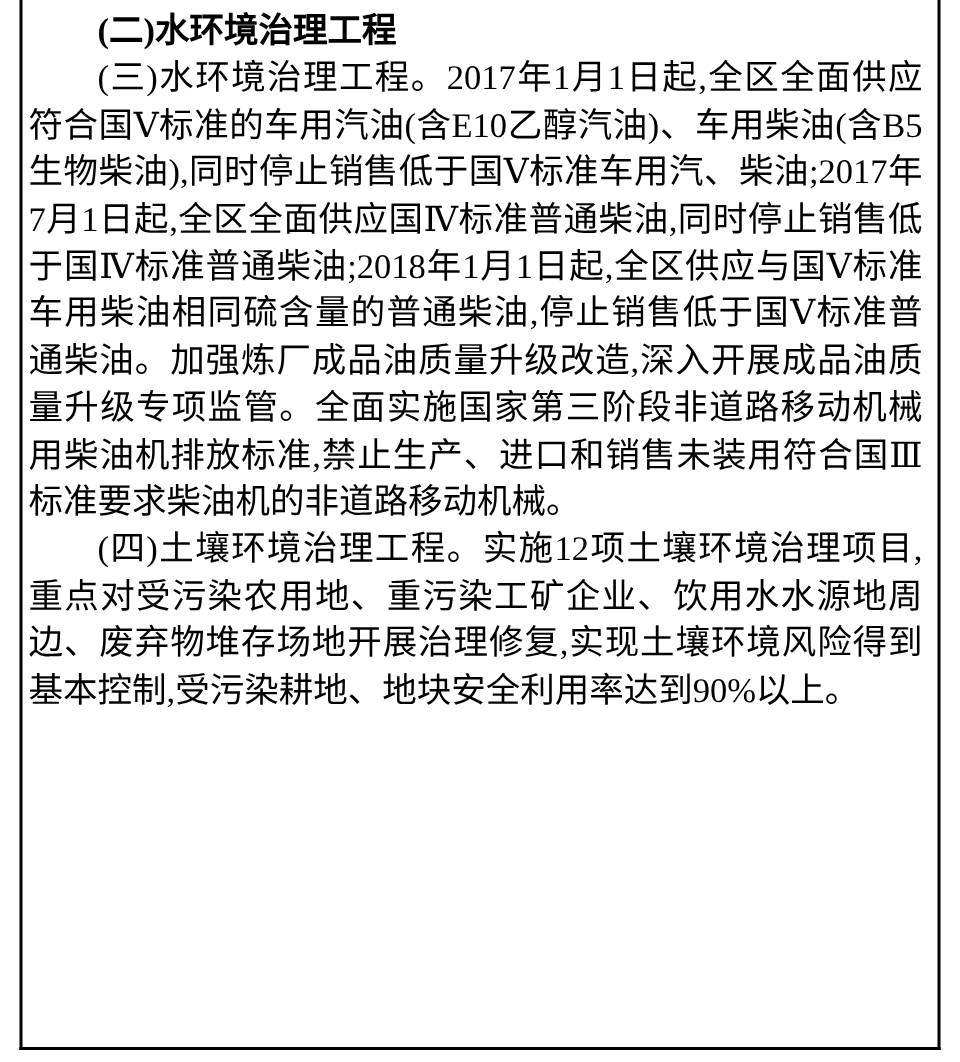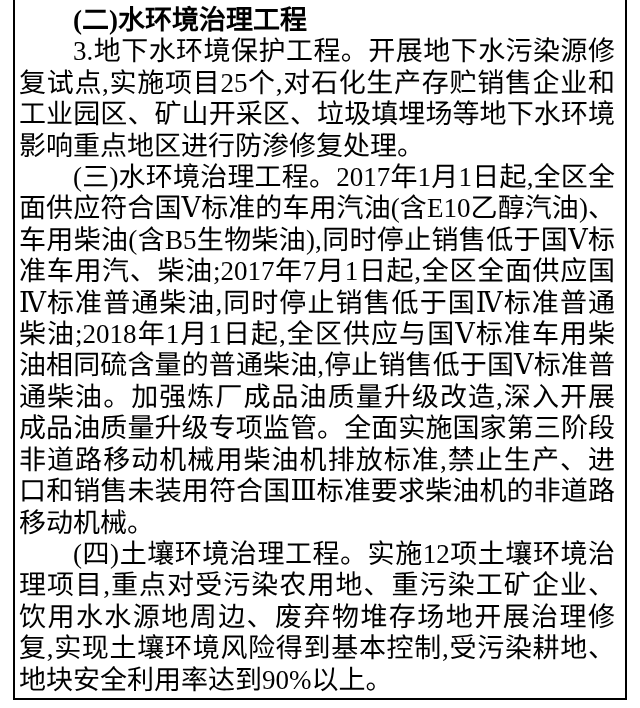--- a/index.html
+++ b/index.html
@@ -24,35 +24,34 @@
     border-left: 2px solid #000000;
     border-right: 2px solid #000000;
     border-bottom: 2px solid #000000;
     padding: 5px 10px 0 4px;
     background: #ffffff;
     font-family: "Liberation Serif", "DejaVu Serif", serif;
     color: #000000;
   }
   .doc-box p {
     margin: 0;
-    font-size: 27px;
+    font-size: 23px;
     line-height: 31.4px;
     text-align: justify;
     text-indent: 2em;
     word-break: break-all;
   }
   .doc-box p.heading {
     font-weight: bold;
     text-align: left;
   }
 </style>
 </head>
 <body>
 
 <div class="page">
   <div class="doc-box">
     <p class="heading">(二)水环境治理工程</p>
-    <p>3.地下水环境保护工程。开展地下水污染源修复试点,实施项目25个,对石化生产存贮销售企业和工业园区、矿山开采区、垃圾填埋场等地下水环境影响重点地区进行防渗修复处理。</p>
     <p>(三)水环境治理工程。2017年1月1日起,全区全面供应符合国Ⅴ标准的车用汽油(含E10乙醇汽油)、车用柴油(含B5生物柴油),同时停止销售低于国Ⅴ标准车用汽、柴油;2017年7月1日起,全区全面供应国Ⅳ标准普通柴油,同时停止销售低于国Ⅳ标准普通柴油;2018年1月1日起,全区供应与国Ⅴ标准车用柴油相同硫含量的普通柴油,停止销售低于国Ⅴ标准普通柴油。加强炼厂成品油质量升级改造,深入开展成品油质量升级专项监管。全面实施国家第三阶段非道路移动机械用柴油机排放标准,禁止生产、进口和销售未装用符合国Ⅲ标准要求柴油机的非道路移动机械。</p>
     <p>(四)土壤环境治理工程。实施12项土壤环境治理项目,重点对受污染农用地、重污染工矿企业、饮用水水源地周边、废弃物堆存场地开展治理修复,实现土壤环境风险得到基本控制,受污染耕地、地块安全利用率达到90%以上。</p>
 
   </div>
 </div>
 
 </body></html>

